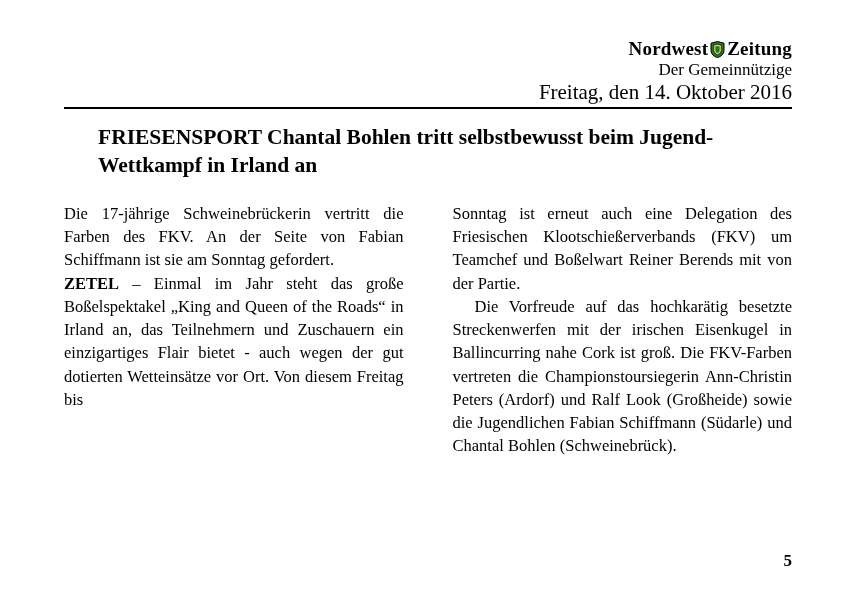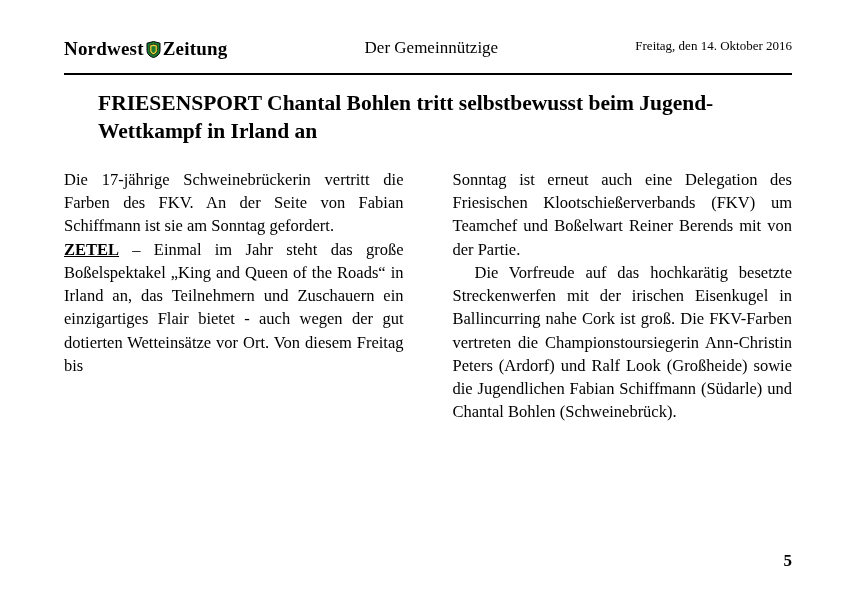--- a/index.html
+++ b/index.html
@@ -18,24 +18,25 @@
     position: relative;
     width: 856px;
     height: 605px;
     box-sizing: border-box;
     padding: 38px 64px 0 64px;
   }
 
   
   .masthead {
     display: flex;
-    align-items: flex-start;
+    align-items: flex-end;
     justify-content: space-between;
     border-bottom: 2px solid #000;
-    padding-bottom: 13px;
+    padding-bottom: 2px;
+    flex-direction: column;
   }
   .masthead-left {
     display: flex;
     align-items: center;
     font-family: "Liberation Serif", serif;
     font-weight: bold;
     font-size: 19px;
     letter-spacing: 0.2px;
   }
   .logo-mark {
@@ -49,21 +50,21 @@
   .logo-mark .shield {
     position: absolute;
     left: 0;
     top: 0;
   }
   .masthead-center {
     font-size: 17px;
     font-family: "Liberation Serif", serif;
   }
   .masthead-right {
-    font-size: 13px;
+    font-size: 21px;
     font-family: "Liberation Serif", serif;
   }
 
   
   .headline {
     text-align: center;
     font-size: 39px;
     font-weight: bold;
     line-height: 1.1;
     margin-top: 24px;
@@ -105,21 +106,20 @@
     font-family: "Liberation Sans", sans-serif;
     font-size: 14px;
     font-weight: bold;
     letter-spacing: 0.2px;
     margin-top: 22px !important;
     margin-bottom: 16px !important;
     text-align: left;
   }
   .dateline {
     font-weight: bold;
-    text-decoration: underline;
   }
   .indent {
     text-indent: 22px;
   }
 
   
   .page-number {
     position: absolute;
     right: 64px;
     bottom: 34px;

